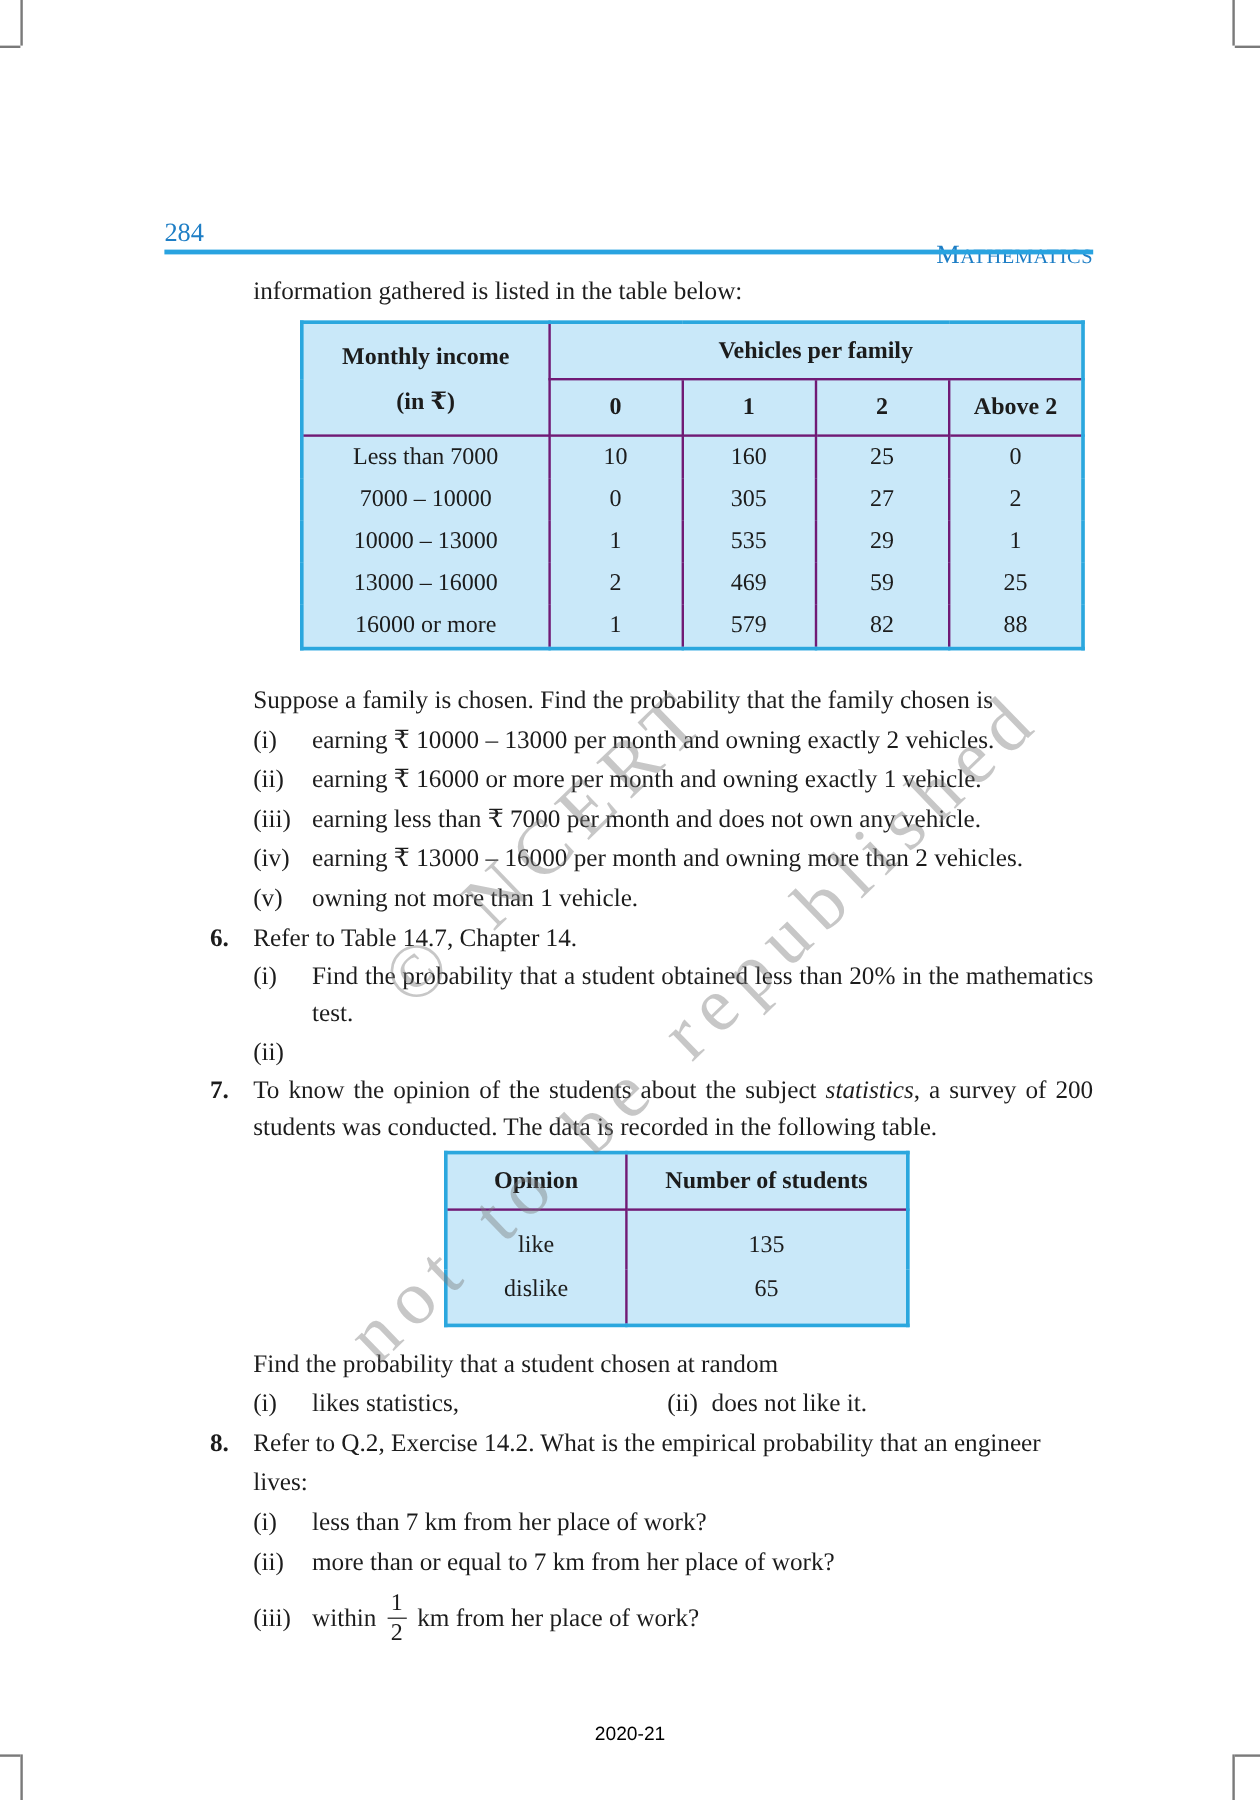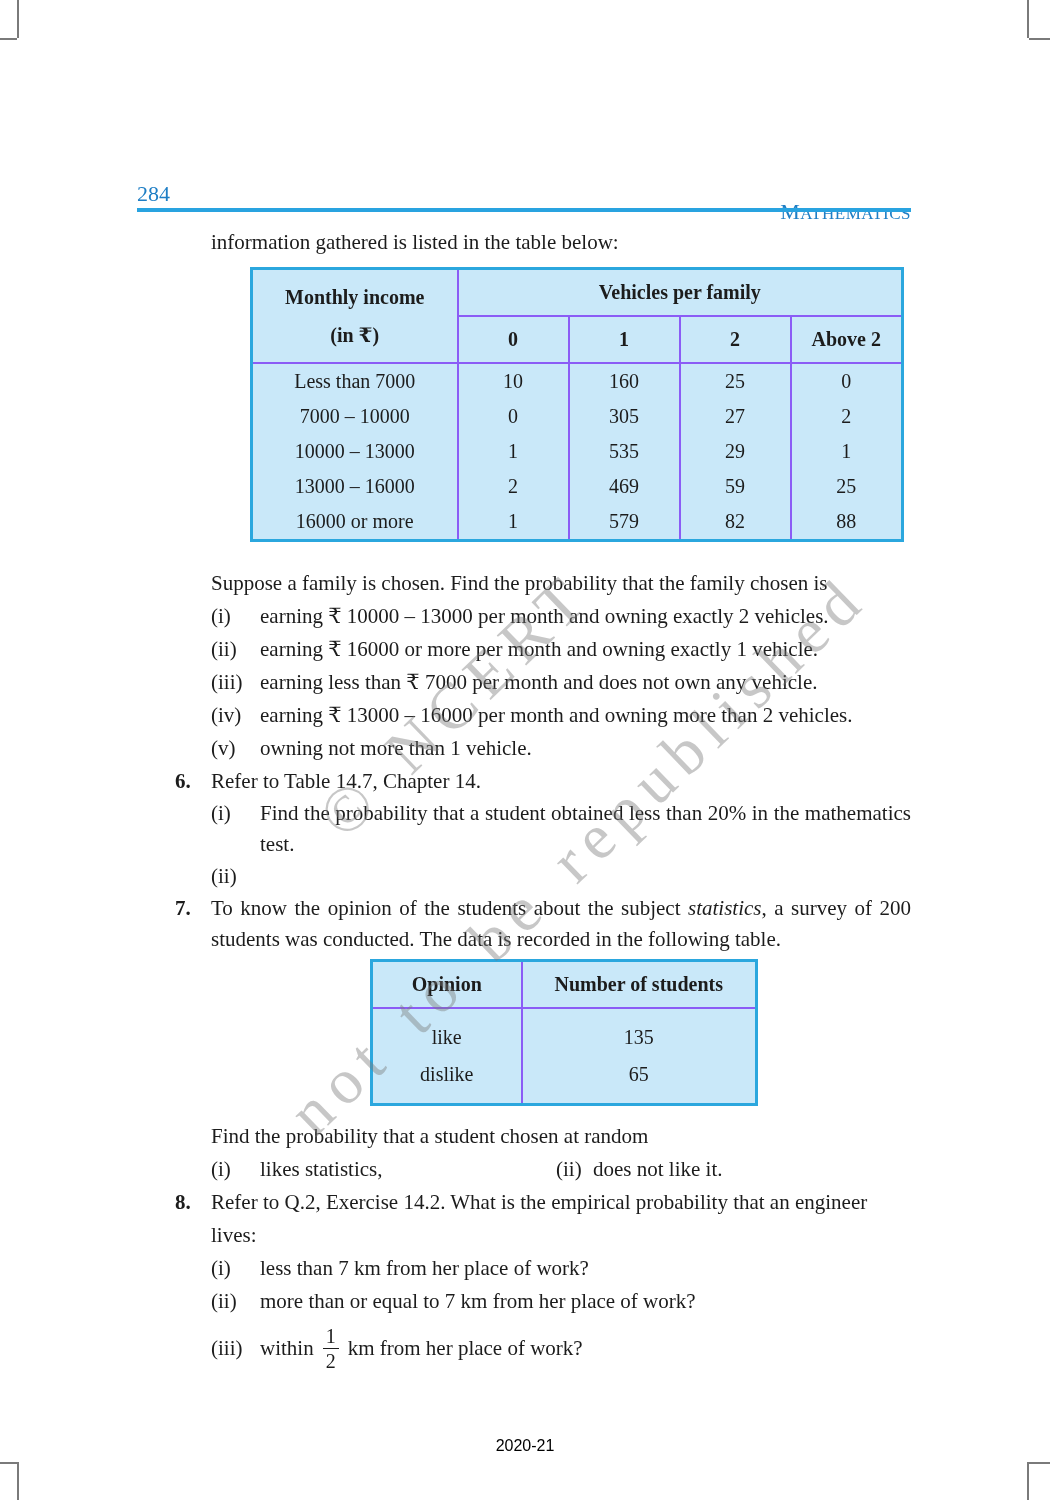--- a/index.html
+++ b/index.html
@@ -30,21 +30,21 @@
   .sub { display:flex; margin-left:36px; }
   .rn { width:49px; flex:0 0 49px; }
   .subtext { width:651px; }
   .jline { text-align:justify; text-align-last:justify; }
   .colA { width:296px; flex:0 0 296px; }
   .rn3 { width:37px; flex:0 0 37px; }
   .it { font-style:italic; }
   
   table { border-collapse:collapse; border:3px solid #2ba7de; background:#c9e8f9;
           table-layout:fixed; text-align:center; font-size:20px; }
-  td { border:2px solid #8b5cf6; padding:0; vertical-align:middle; }
+  td { border:2px solid #701a75; padding:0; vertical-align:middle; }
   td.bd { border-top:none; border-bottom:none; }
   .hdr { font-weight:bold; }
   .t1 { margin:8px 0 0 75px; width:651px; }
   .t1 .hrow1 td { height:45px; }
   .t1 .hrow2 td { height:45px; }
   .t1 .brow td { height:35px; }
   .t1 .col1hdr div { line-height:24px; }
   .t1 .col1hdr .h2 { margin-top:14px; }
   .t2 { margin:4px 0 0 195px; width:385px; }
   .t2 .hrow td { height:45px; }

